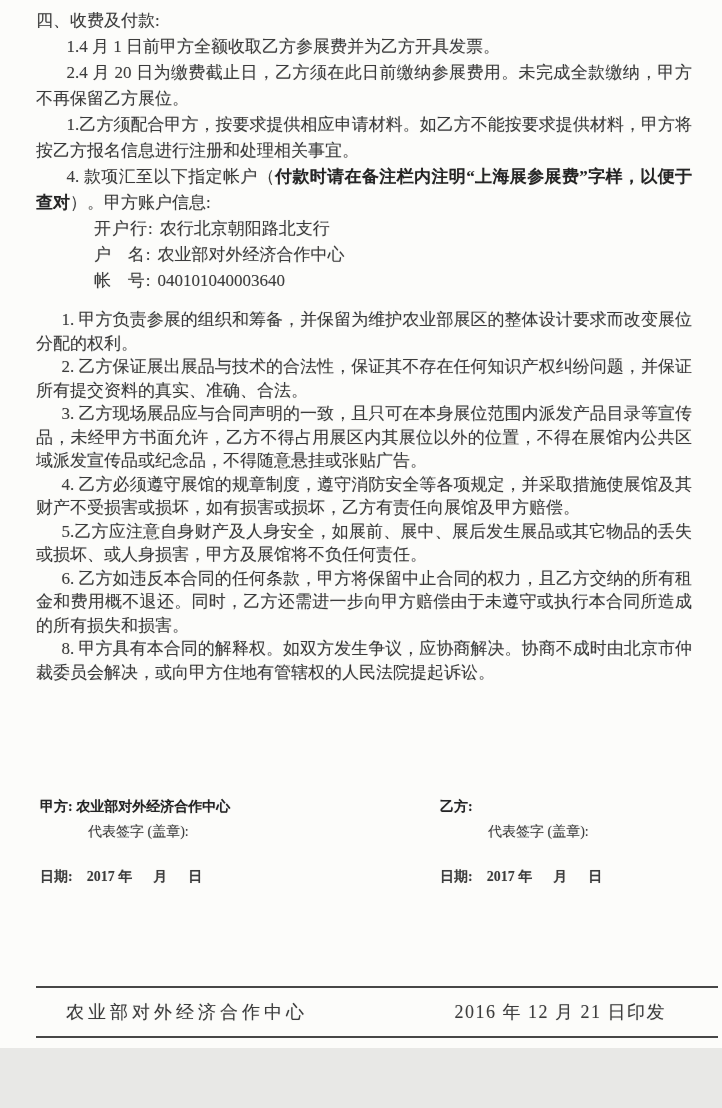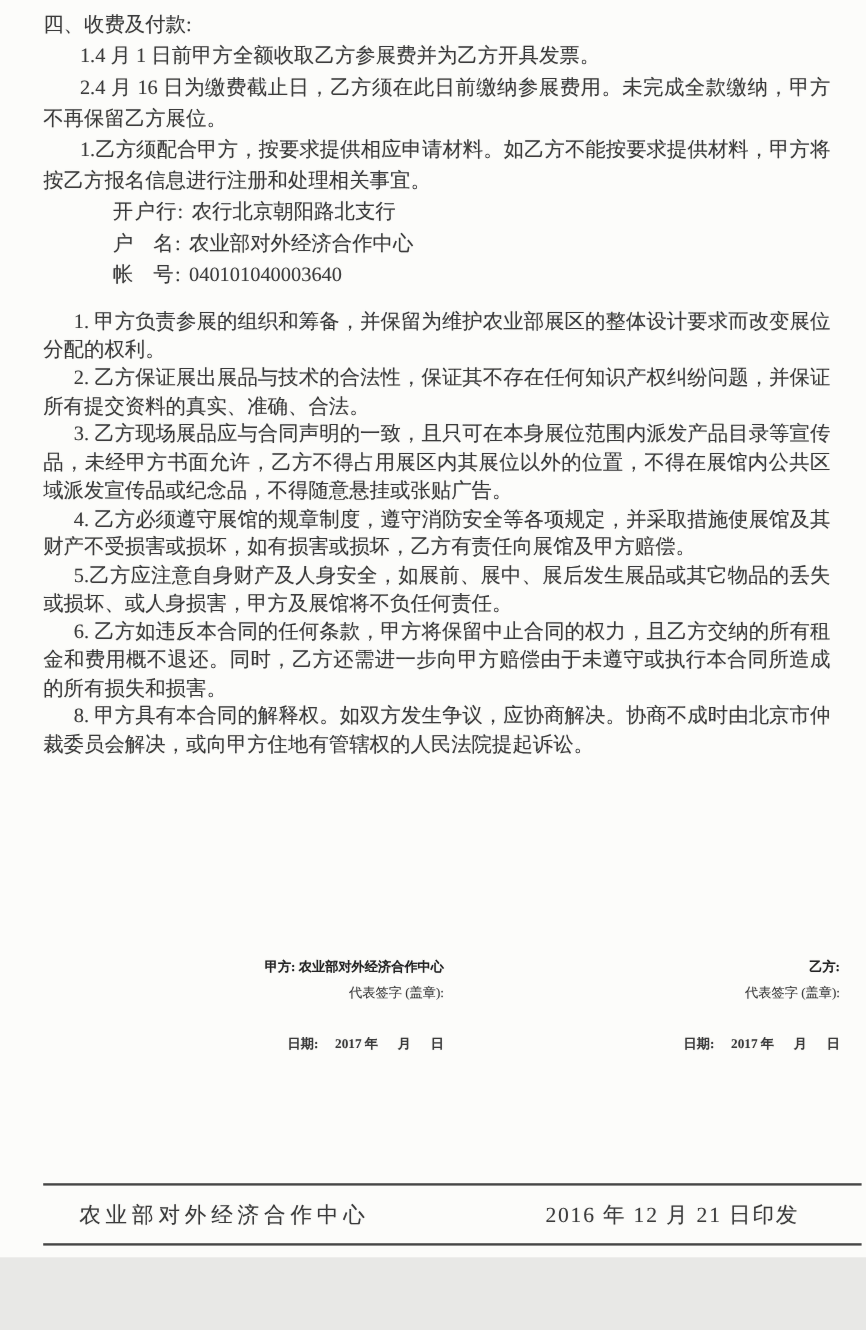--- a/index.html
+++ b/index.html
@@ -41,23 +41,22 @@
   
   .sec5 { font-size: 17px; line-height: 23.5px; text-align: justify; }
   .sec5 .heading { text-indent: 0; }
   .sec5 p.item { text-indent: 1.5em; }
 
   
   .signatures {
     position: absolute;
     top: 798px; left: 0;
     width: 722px;
-    font-size: 11px;
+    font-size: 14px;
     height: 110px;
-    text-align: right;
   }
   .sig-col { position: absolute; top: 0; }
   .sig-col.left  { left: 40px;  width: 330px; }
   .sig-col.right { left: 440px; width: 260px; }
   .party-line { font-weight: bold; color: #242424; white-space: pre; }
   .sign-line { margin-top: 7px; padding-left: 48px; }
   .date-line { margin-top: 27px; white-space: pre; font-weight: bold; }
   .sig-col.left .date-line { padding-left: 0; }
   .date-label { margin-right: 14px; }
 
@@ -98,22 +97,23 @@
 </head>
 <body>
 
 <div class="page">
 
   <div class="content">
 
     <div class="sec4">
       <p class="heading">四、收费及付款:</p>
       <p class="item">1.4 月 1 日前甲方全额收取乙方参展费并为乙方开具发票。</p>
-      <p class="item">2.4 月 16 日为缴费截止日，乙方须在此日前缴纳参展费用。未完成全款缴纳，甲方不再保留乙方展位。</p>
+      <p class="item">2.4 月 20 日为缴费截止日，乙方须在此日前缴纳参展费用。未完成全款缴纳，甲方不再保留乙方展位。</p>
       <p class="item">1.乙方须配合甲方，按要求提供相应申请材料。如乙方不能按要求提供材料，甲方将按乙方报名信息进行注册和处理相关事宜。</p>
+      <p class="item"><span>4. 款项汇至以下指定帐户（</span><span class="bold-inline">付款时请在备注栏内注明“上海展参展费”字样，以便于查对</span><span>）。甲方账户信息:</span></p>
 
       <div class="account">
         <p class="row"><span class="label">开户行:</span><span class="value">农行北京朝阳路北支行</span></p>
         <p class="row"><span class="label">户   名:</span><span class="value">农业部对外经济合作中心</span></p>
         <p class="row"><span class="label">帐   号:</span><span class="value">040101040003640</span></p>
       </div>
     </div>
 
     <div class="sec-gap"></div>
 

